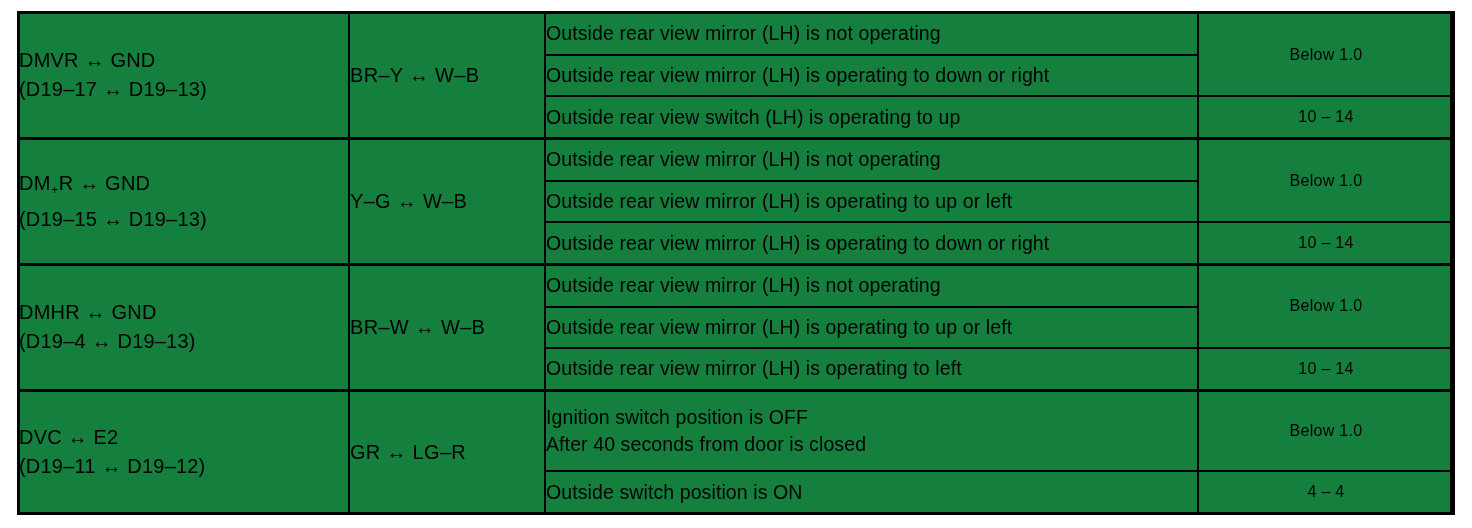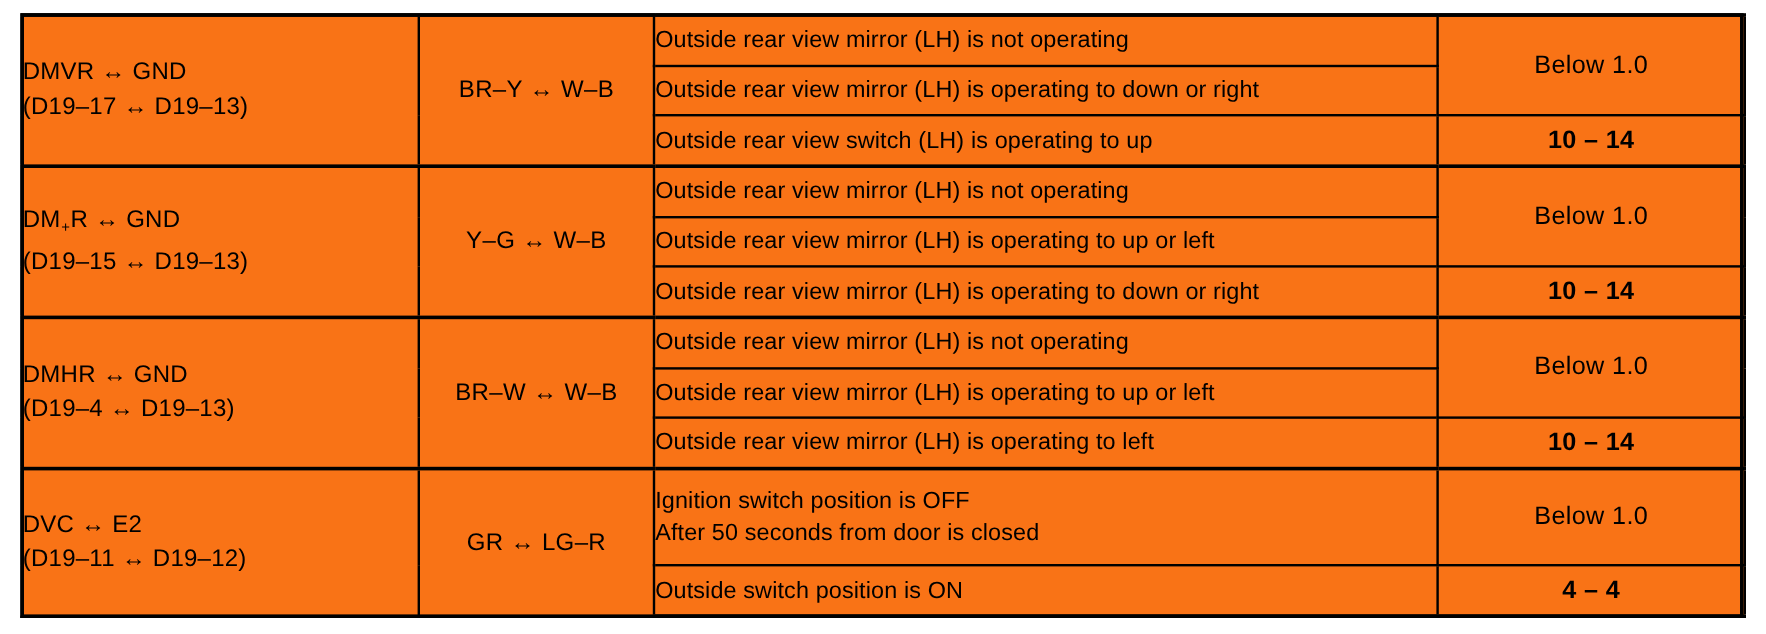--- a/index.html
+++ b/index.html
@@ -29,21 +29,21 @@
     height: 504px;
     border-collapse: collapse;
     table-layout: fixed;
     background: #ffffff;
   }
 
   table.spec td {
     border: 2px solid #000000;
     padding: 0;
     vertical-align: middle;
-    background: #f97316;
+    background: #15803d;
   }
 
   
   table.spec {
     outline: none;
   }
   #frame {
     position: absolute;
     left: 17px;
     top: 11px;
@@ -65,43 +65,42 @@
     font-size: 20px;
     line-height: 29px;
     letter-spacing: 0.2px;
     border-left-width: 3px;
     margin-left: 11px;
   }
   td.terminal .line1 { display: block; white-space: nowrap; }
   td.terminal .line2 { display: block; white-space: nowrap; }
 
   td.wire {
-    text-align: center;
     font-size: 20px;
     letter-spacing: 0.3px;
     white-space: nowrap;
   }
 
   td.cond {
     padding: 0 0 0 12px;
     font-size: 19.5px;
     line-height: 27px;
     letter-spacing: 0.1px;
     white-space: nowrap;
   }
   td.cond .cline { display: block; }
 
   td.val {
     text-align: center;
-    font-size: 21px;
+    font-size: 16px;
     letter-spacing: 0.3px;
     white-space: nowrap;
     border-right-width: 3px;
   }
-  td.val.range { font-weight: bold; }
+  td.val.range { font-weight: normal; }
 
   
   tr.group-start > td { border-top-width: 3px; }
   tr.group-start-first > td { border-top-width: 3px; }
   tr.last-row > td { border-bottom-width: 3px; }
 
   .sub {
     font-size: 0.62em;
     vertical-align: -0.32em;
     letter-spacing: 0;
@@ -174,21 +173,21 @@
       </tr>
 
       <tr class="group-start">
         <td class="terminal" rowspan="2">
           <span class="line1">DVC ↔ E2</span>
           <span class="line2">(D19–11 ↔ D19–12)</span>
         </td>
         <td class="wire" rowspan="2">GR ↔ LG–R</td>
         <td class="cond">
           <span class="cline">Ignition switch position is OFF</span>
-          <span class="cline">After 50 seconds from door is closed</span>
+          <span class="cline">After 40 seconds from door is closed</span>
         </td>
         <td class="val">Below 1.0</td>
       </tr>
       <tr class="last-row">
         <td class="cond">Outside switch position is ON</td>
         <td class="val range">4 – 4</td>
       </tr>
 
     </tbody>
   </table>

